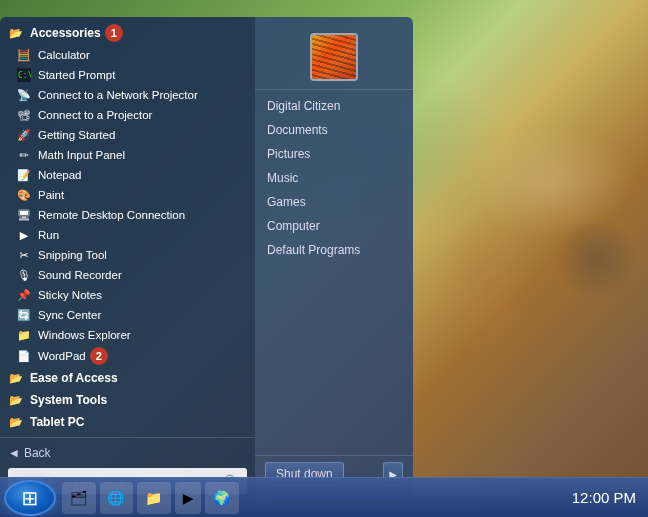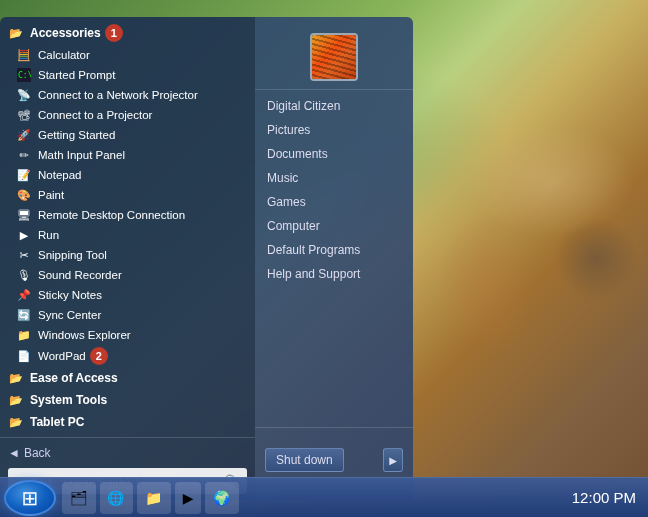--- a/index.html
+++ b/index.html
@@ -221,21 +221,21 @@
       padding: 5px 12px;
       color: #dde;
       font-size: 12px;
       cursor: pointer;
       white-space: nowrap;
     }
 
     #shutdown-area {
       margin-top: auto;
       border-top: 1px solid rgba(255,255,255,0.15);
-      padding: 20px 10px;
+      padding: 6px 10px;
       display: flex;
       align-items: flex-end;
       justify-content: space-between;
     }
 
     #shutdown-btn {
       background: linear-gradient(180deg, rgba(80,110,160,0.8) 0%, rgba(50,80,130,0.8) 100%);
       border: 1px solid rgba(150,180,220,0.5);
       color: #dde;
       font-size: 12px;
@@ -435,39 +435,36 @@
         <div id="user-tile">
           <div id="user-avatar">
             <div id="user-avatar-img"></div>
           </div>
         </div>
 
         <div class="right-item">
           <span>Digital Citizen</span>
         </div>
         <div class="right-item">
+          <span>Documents</span>
+        </div>
+        <div class="right-item">
           <span>Pictures</span>
         </div>
         <div class="right-item">
-          <span>Documents</span>
-        </div>
-        <div class="right-item">
           <span>Music</span>
         </div>
         <div class="right-item">
           <span>Games</span>
         </div>
         <div class="right-item">
           <span>Computer</span>
         </div>
         <div class="right-item">
           <span>Default Programs</span>
-        </div>
-        <div class="right-item">
-          <span>Help and Support</span>
         </div>
 
         <div id="shutdown-area">
           <button id="shutdown-btn">
             <span>Shut down</span>
           </button>
           <div id="shutdown-arrow">
             <span>▶</span>
           </div>
         </div>

